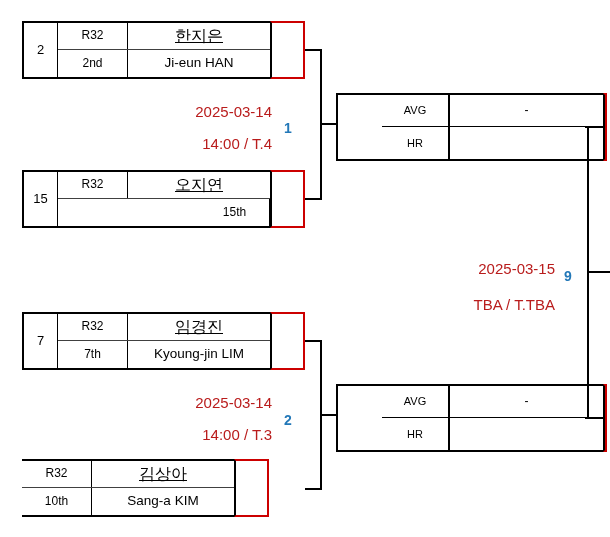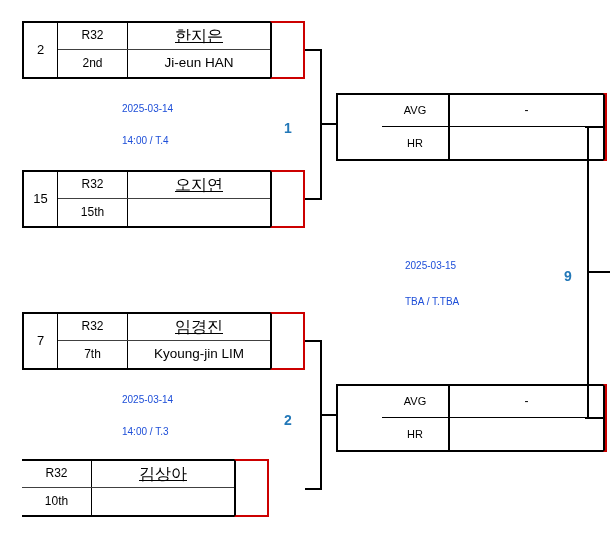--- a/index.html
+++ b/index.html
@@ -45,20 +45,21 @@
     font-weight: 400;
   }
 
   
   .rows {
     display: flex;
     flex-direction: column;
     border-top: 2px solid #000000;
     border-bottom: 2px solid #000000;
     box-sizing: border-box;
+    align-items: flex-end;
   }
   .row {
     display: flex;
     flex: 1 1 50%;
     box-sizing: border-box;
   }
   .row.top {
     border-bottom: 1px solid #404040;
   }
   .c-round {
@@ -107,24 +108,24 @@
     font-size: 11px;
   }
   .c-val {
     width: 153px;
     font-size: 12px;
   }
 
   
   .info {
     position: absolute;
-    text-align: left;
-    font-size: 10px;
+    text-align: right;
+    font-size: 15px;
     white-space: nowrap;
-    color: #1d4ed8;
+    color: #b91c1c;
   }
 
   
   .mnum {
     position: absolute;
     color: #2378b8;
     font-weight: bold;
     font-size: 14px;
     text-align: center;
     white-space: nowrap;
@@ -215,20 +216,21 @@
   <div class="info" style="left:122px; top:426px; width:150px;">14:00 / T.3</div>
 
   <div class="match" style="left:22px; top:459px; width:283px; height:58px;">
     <div class="rows" style="height:58px;">
       <div class="row top">
         <div class="cell c-round">R32</div>
         <div class="cell c-name kr">김상아</div>
       </div>
       <div class="row">
         <div class="cell c-round">10th</div>
+        <div class="cell c-name">Sang-a KIM</div>
       </div>
     </div>
     <div class="cell score"></div>
   </div>
 
   <div class="ln h" style="left:305px; top:340px; width:17px;"></div>
   <div class="ln h" style="left:305px; top:488px; width:17px;"></div>
   <div class="ln v" style="left:320px; top:340px; height:150px;"></div>
   <div class="ln h" style="left:320px; top:414px; width:18px;"></div>
 

